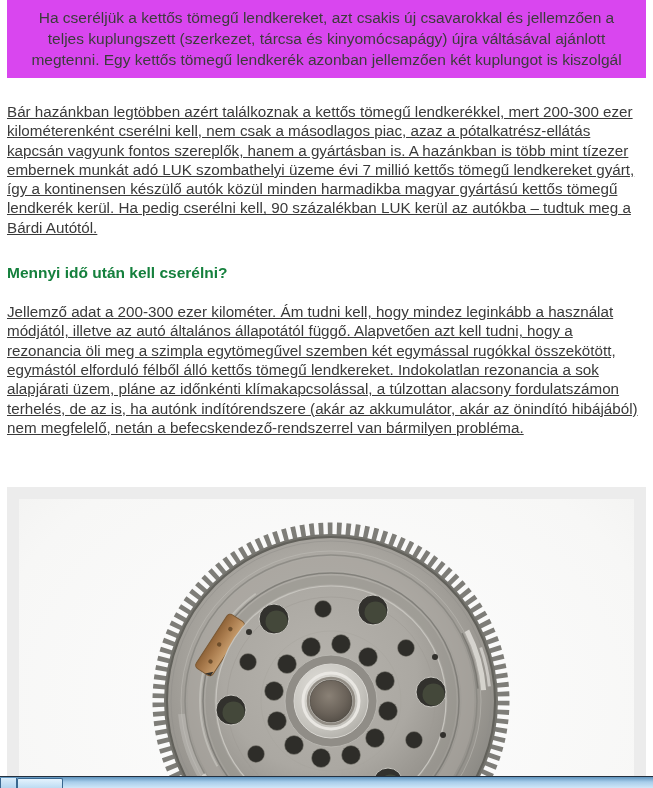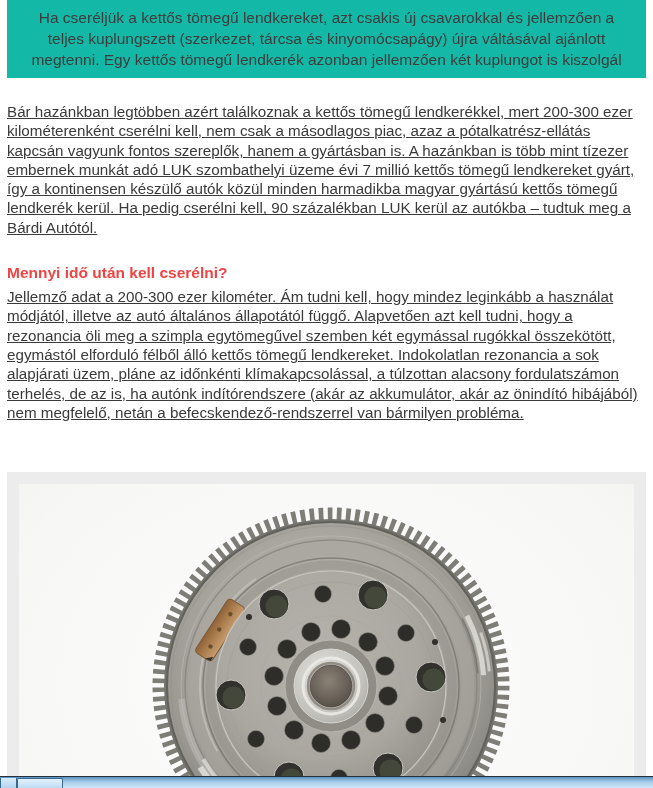--- a/index.html
+++ b/index.html
@@ -6,41 +6,41 @@
     margin: 0; padding: 0;
     width: 653px; height: 788px;
     overflow: hidden;
     background: #ffffff;
     font-family: "Liberation Sans", "DejaVu Sans", sans-serif;
     color: #3a3a3a;
   }
   .page { padding: 0 7px; }
 
   .quote-box {
-    background: #14b8a6;
+    background: #d946ef;
     padding: 7px 22px 8px 22px;
     text-align: center;
     font-size: 15.5px;
     line-height: 21px;
     color: #3c3c3c;
   }
 
   .para {
     margin: 24px 0 0 0;
     font-size: 15.2px;
     line-height: 19.3px;
     max-width: 634px;
     text-decoration: underline;
   }
 
   .section-heading {
-    margin: 26px 0 5px 0;
+    margin: 26px 0 20px 0;
     font-size: 15.5px;
     font-weight: bold;
-    color: #ef4444;
+    color: #15803d;
     line-height: 19px;
   }
 
   .photo-frame {
     margin: 50px 0 0 0;
     background: #ececec;
     padding: 12px;
     height: 500px;
     box-sizing: border-box;
   }

